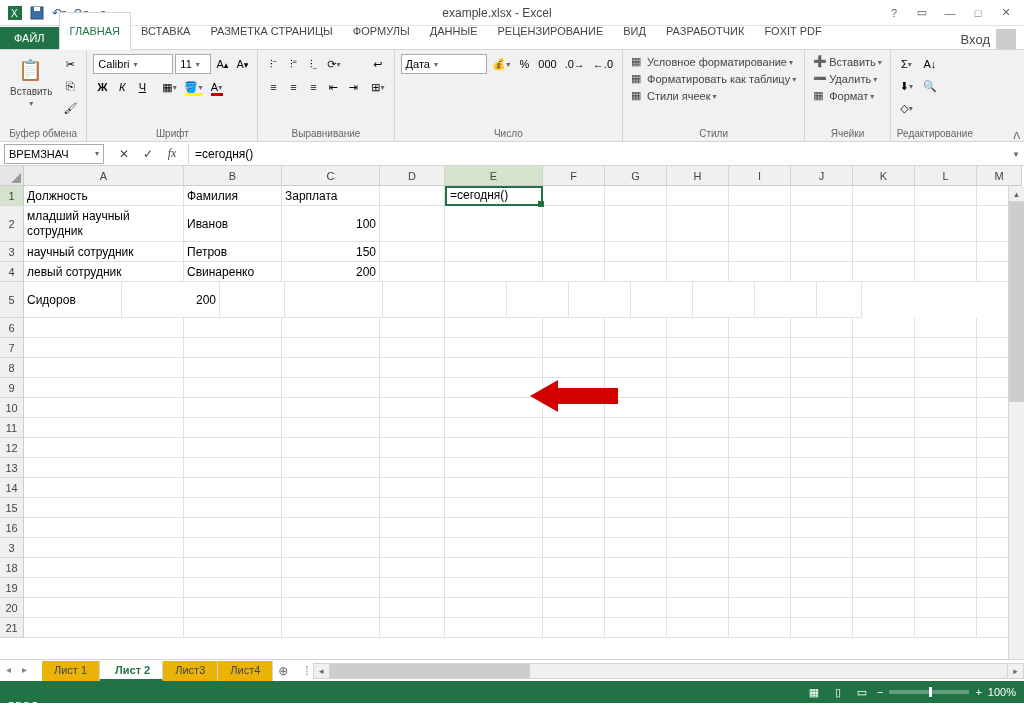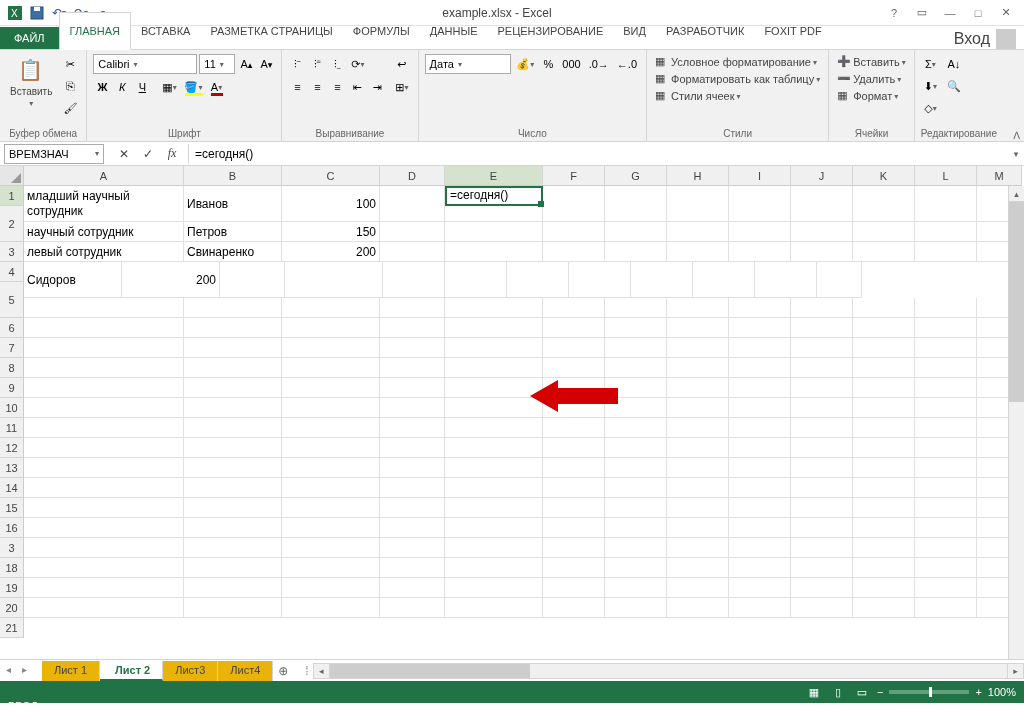--- a/index.html
+++ b/index.html
@@ -12,21 +12,21 @@
 .title-center { flex:1; text-align:center; color:#444; font-size:12px; }
 .title-right { display:flex; gap:8px; padding:0 8px; align-items:center; }
 .win-btn { width:20px; height:20px; display:flex; align-items:center; justify-content:center; color:#666; font-size:11px; }
 
 
 .tabs { height:24px; background:#fff; display:flex; align-items:flex-end; border-bottom:1px solid #d4d4d4; padding-left:0; }
 .tab { padding:12px 10px; font-size:11px; color:#444; text-transform:uppercase; cursor:pointer; }
 .tab.file { background:#217346; color:#fff; padding:5px 14px; }
 .tab.active { color:#217346; border:1px solid #d4d4d4; border-bottom:1px solid #fff; margin-bottom:-1px; background:#fff; }
 .tabs-right { margin-left:auto; display:flex; align-items:center; padding-right:8px; gap:6px; }
-.signin { font-size:16px; color:#444; }
+.signin { font-size:13px; color:#444; }
 .avatar { width:20px; height:20px; background:#ccc; }
 
 
 .ribbon { height:92px; background:#f1f1f1; display:flex; border-bottom:1px solid #d4d4d4; }
 .group { border-right:1px solid #d4d4d4; padding:4px 6px 2px; display:flex; flex-direction:column; justify-content:space-between; }
 .group-label { text-align:center; font-size:10px; color:#666; padding-top:2px; }
 .group-content { display:flex; gap:4px; }
 .big-btn { display:flex; flex-direction:column; align-items:center; gap:2px; padding:2px 4px; font-size:10px; color:#444; }
 .big-btn .ico { width:28px; height:28px; display:flex; align-items:center; justify-content:center; font-size:20px; }
 .sm-row { display:flex; gap:2px; align-items:center; }
@@ -162,21 +162,21 @@
         <span class="sm-btn">⎘</span>
         <span class="sm-btn">🖌</span>
       </div>
     </div>
     <div class="group-label">Буфер обмена</div>
   </div>
 
   <div class="group">
     <div style="display:flex;flex-direction:column;gap:3px">
       <div class="sm-row">
-        <div class="combo" style="width:104px">
+        <div class="combo" style="width:80px">
             <span>Calibri</span>
             <span class="dd">▾</span>
           </div>
         <div class="combo" style="width:36px">
             <span>11</span>
             <span class="dd">▾</span>
           </div>
         <span class="sm-btn">A<sup>▴</sup></span>
         <span class="sm-btn">A<sup>▾</sup></span>
       </div>
@@ -343,20 +343,35 @@
         <div class="rh">14</div>
         <div class="rh">15</div>
         <div class="rh">16</div>
         <div class="rh">3</div>
         <div class="rh">18</div>
         <div class="rh">19</div>
         <div class="rh">20</div>
         <div class="rh">21</div>
       </div>
     <div class="cells" id="cells">
+        <div class="crow">
+          <div class="cell cA">Должность</div>
+          <div class="cell cB">Фамилия</div>
+          <div class="cell cC">Зарплата</div>
+          <div class="cell cD"></div>
+          <div class="cell cE"></div>
+          <div class="cell cF"></div>
+          <div class="cell cG"></div>
+          <div class="cell cH"></div>
+          <div class="cell cI"></div>
+          <div class="cell cJ"></div>
+          <div class="cell cK"></div>
+          <div class="cell cL"></div>
+          <div class="cell cM"></div>
+        </div>
         <div class="crow tall">
           <div class="cell cA wrap">младший научный сотрудник</div>
           <div class="cell cB">Иванов</div>
           <div class="cell cC num">100</div>
           <div class="cell cD"></div>
           <div class="cell cE"></div>
           <div class="cell cF"></div>
           <div class="cell cG"></div>
           <div class="cell cH"></div>
           <div class="cell cI"></div>

